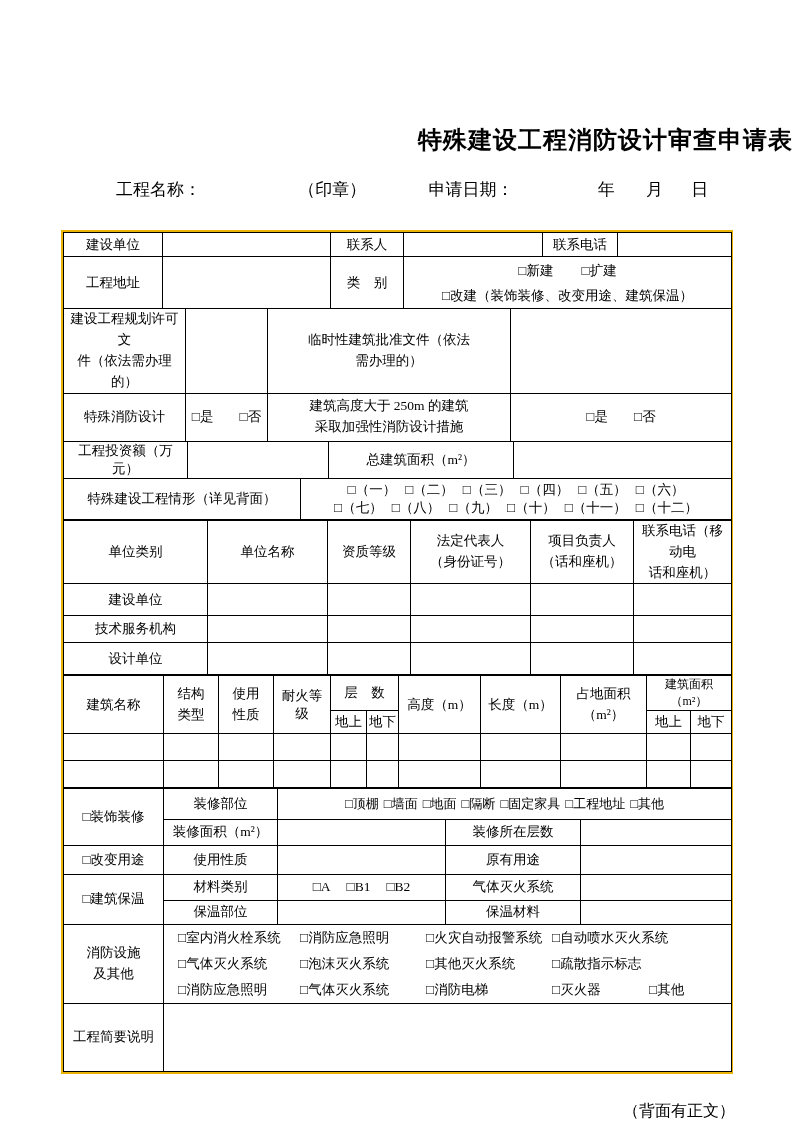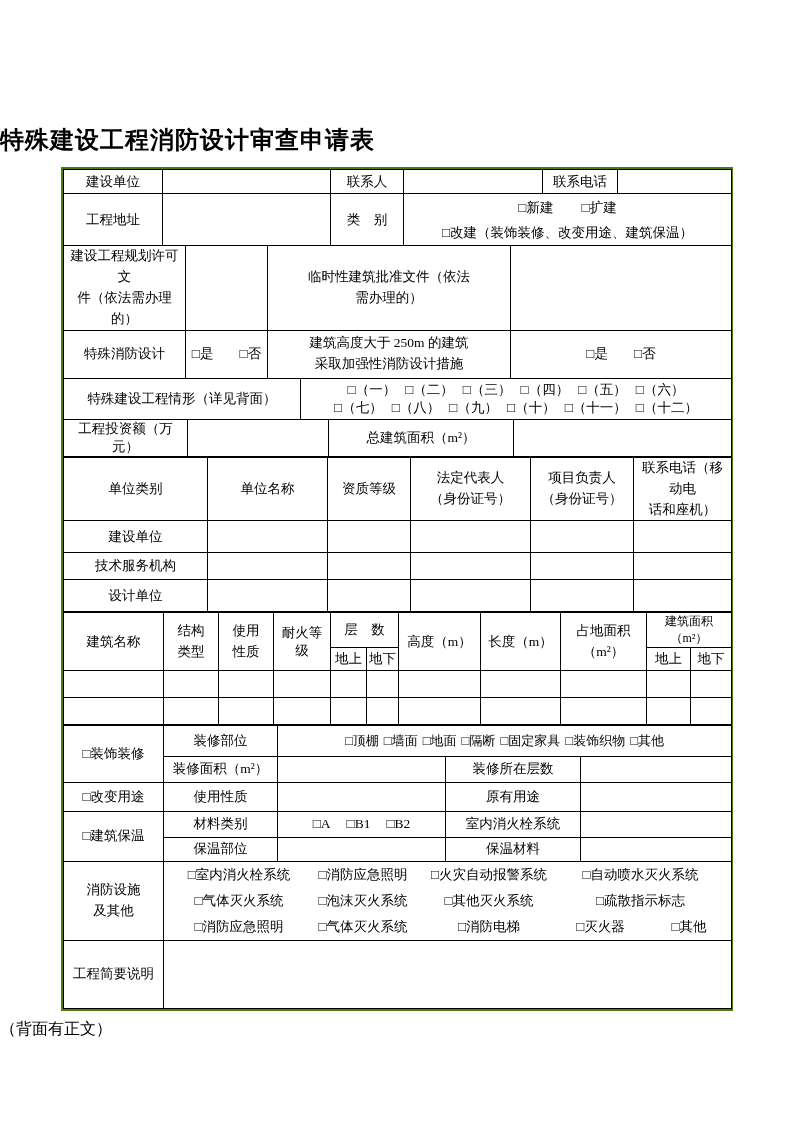--- a/index.html
+++ b/index.html
@@ -2,36 +2,36 @@
 <html><head>
 <meta charset="utf-8">
 <style>
   html,body{margin:0;padding:0;background:#888;}
   .page{
     width:793px;height:1122px;background:#ffffff;position:relative;
     font-family:"Liberation Serif","DejaVu Serif",serif;color:#000;
     overflow:hidden;
   }
   .title{
-    margin:0;padding-top:124px;text-align:left;
+    margin:0;padding-top:124px;text-align:right;
     font-size:24px;font-weight:bold;letter-spacing:1px;
   }
   .meta{
     margin-top:22px;height:24px;font-size:17px;white-space:nowrap;
   }
   .meta span{display:inline-block;}
   .m-name{margin-left:116px;}
   .m-seal{margin-left:93px;}
   .m-date{margin-left:58px;}
   .m-y{margin-left:80px;}
   .m-m{margin-left:27px;}
   .m-d{margin-left:24px;}
   .sheet{
-    width:668px;margin-left:61px;margin-top:11px;
-    border:2px solid #4d7c0f;
+    width:668px;margin-left:61px;margin-top:28px;
+    border:2px solid #eab308;
   }
   .sheet table{
     width:668px;border-collapse:collapse;table-layout:fixed;
   }
   .sheet table + table{margin-top:-1px;}
   td{
     border:1px solid #000;text-align:center;vertical-align:middle;
     font-size:13.5px;padding:0 2px;overflow:hidden;
   }
   .thick td{border-top:2px solid #000;}
@@ -39,36 +39,44 @@
   .opts{display:flex;justify-content:center;align-items:center;flex-wrap:nowrap;}
   .opts span{white-space:nowrap;}
   .g26{gap:26px;}
   .g24{gap:28px;}
   .g16{gap:16px;}
   .g8{gap:9px;}
   .g5{gap:5px;font-size:13px;}
   .optline{line-height:25px;}
   .fire-line{
     display:grid;grid-template-columns:122px 126px 126px 1fr;
-    text-align:center;padding-left:12px;line-height:26px;
+    text-align:left;padding-left:12px;line-height:26px;
   }
   .fire-line.five{grid-template-columns:122px 126px 126px 97px 1fr;}
   .fire-line span{white-space:nowrap;}
   .small{font-size:12px;}
   .backnote{
-    margin-top:8px;padding-right:58px;font-size:16px;
+    margin-top:27px;text-align:right;padding-right:58px;font-size:16px;
   }
 </style>
 </head>
 <body>
 
 <div class="page">
 
   <h1 class="title">特殊建设工程消防设计审查申请表</h1>
 
+  <div class="meta">
+    <span class="m-name">工程名称：</span>
+    <span class="m-seal">（印章）</span>
+    <span class="m-date">申请日期：</span>
+    <span class="m-y">年</span>
+    <span class="m-m">月</span>
+    <span class="m-d">日</span>
+  </div>
 
   <div class="sheet">
 
     <table>
       <colgroup>
           <col style="width:99px">
           <col style="width:168px">
           <col style="width:73px">
           <col style="width:139px">
           <col style="width:75px">
@@ -134,20 +142,37 @@
               </div>
         </td>
         <td class="preline">建筑高度大于 250m 的建筑
 采取加强性消防设计措施</td>
         <td>
           <div class="opts g26">
                 <span>□是</span>
                 <span>□否</span>
               </div>
         </td>
+      </tr>
+    </tbody>
+      </table>
+
+    <table>
+      <colgroup>
+          <col style="width:124px">
+          <col style="width:141px">
+          <col style="width:185px">
+          <col style="width:218px">
+        </colgroup>
+      <tbody>
+          <tr style="height:27px">
+        <td>工程投资额（万元）</td>
+        <td></td>
+        <td>总建筑面积（m²）</td>
+        <td></td>
       </tr>
     </tbody>
       </table>
 
     <table>
       <colgroup>
           <col style="width:237px">
           <col style="width:431px">
         </colgroup>
       <tbody>
@@ -170,53 +195,36 @@
                 <span>□（十一）</span>
                 <span>□（十二）</span>
               </div>
         </td>
       </tr>
     </tbody>
       </table>
 
     <table>
       <colgroup>
-          <col style="width:124px">
-          <col style="width:141px">
-          <col style="width:185px">
-          <col style="width:218px">
-        </colgroup>
-      <tbody>
-          <tr style="height:27px">
-        <td>工程投资额（万元）</td>
-        <td></td>
-        <td>总建筑面积（m²）</td>
-        <td></td>
-      </tr>
-    </tbody>
-      </table>
-
-    <table>
-      <colgroup>
           <col style="width:144px">
           <col style="width:120px">
           <col style="width:83px">
           <col style="width:120px">
           <col style="width:103px">
           <col style="width:98px">
         </colgroup>
       <tbody>
           <tr class="thick" style="height:42px">
         <td>单位类别</td>
         <td>单位名称</td>
         <td>资质等级</td>
         <td class="preline">法定代表人
 （身份证号）</td>
         <td class="preline">项目负责人
-（身份证号）</td>
+（话和座机）</td>
         <td class="preline">联系电话（移动电
 话和座机）</td>
       </tr>
       <tr style="height:32px">
         <td>建设单位</td>
         <td></td>
         <td></td>
         <td></td>
         <td></td>
         <td></td>
@@ -316,21 +324,21 @@
           <tr class="thick" style="height:31px">
         <td rowspan="2">□装饰装修</td>
         <td>装修部位</td>
         <td colspan="3">
           <div class="opts g5">
                 <span>□顶棚</span>
                 <span>□墙面</span>
                 <span>□地面</span>
                 <span>□隔断</span>
                 <span>□固定家具</span>
-                <span>□装饰织物</span>
+                <span>□工程地址</span>
                 <span>□其他</span>
               </div>
         </td>
       </tr>
       <tr style="height:26px">
         <td>装修面积（m²）</td>
         <td></td>
         <td>装修所在层数</td>
         <td></td>
       </tr>
@@ -344,21 +352,21 @@
       <tr style="height:26px">
         <td rowspan="2">□建筑保温</td>
         <td>材料类别</td>
         <td>
           <div class="opts g16">
                 <span>□A</span>
                 <span>□B1</span>
                 <span>□B2</span>
               </div>
         </td>
-        <td>室内消火栓系统</td>
+        <td>气体灭火系统</td>
         <td></td>
       </tr>
       <tr style="height:24px">
         <td>保温部位</td>
         <td></td>
         <td>保温材料</td>
         <td></td>
       </tr>
     </tbody>
       </table>

